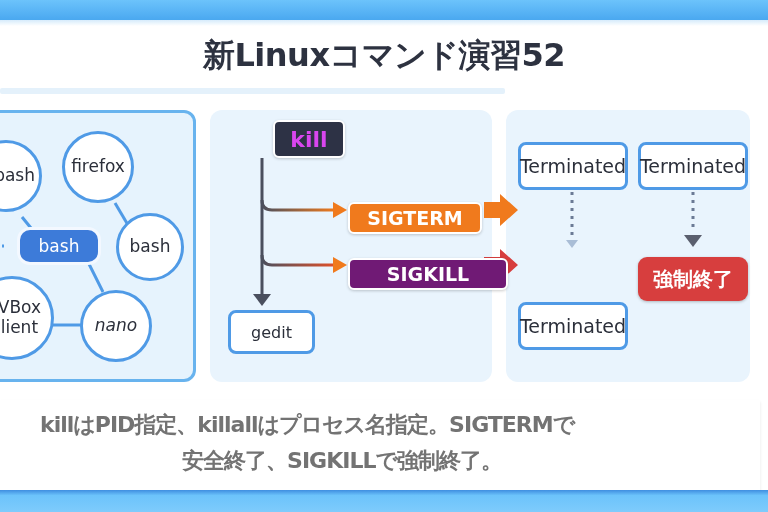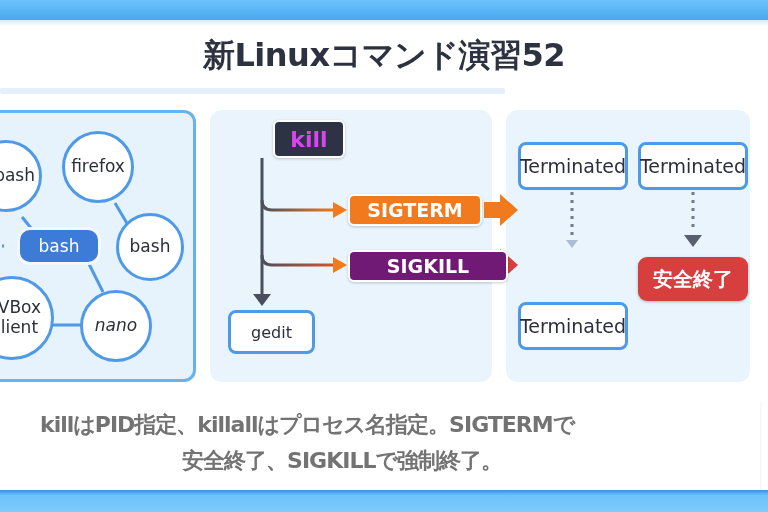--- a/index.html
+++ b/index.html
@@ -51,20 +51,21 @@
       display: flex; align-items: center; justify-content: center;
       font-weight: bold; font-size: 22px; border: 2px solid #fff;
       box-shadow: 0 1px 3px rgba(0,0,0,0.2);
       margin-left: 45px;
     }
     .sig-box {
       position: absolute; height: 32px; color: #fff; border-radius: 6px;
       display: flex; align-items: center; justify-content: center;
       font-weight: bold; font-size: 19px; border: 2px solid #fff;
       box-shadow: 0 1px 3px rgba(0,0,0,0.2);
+      margin-top: 8px;
     }
     .sigterm { left: 348px; top: 194px; width: 134px; background: #f07a1d; }
     .sigkill { left: 348px; top: 250px; width: 160px; background: #701a75; }
     .outline-box {
       position: absolute; background: #fff; border: 3px solid #4f9ae6; border-radius: 8px;
       display: flex; align-items: center; justify-content: center;
       font-size: 19px; color: #2b2f3a;
     }
     .red-box {
       position: absolute; left: 638px; top: 257px; width: 110px; height: 44px;
@@ -151,18 +152,18 @@
 <div class="pill-bash">bash</div>
 
 <div class="dark-box">kill</div>
 <div class="sig-box sigterm">SIGTERM</div>
 <div class="sig-box sigkill">SIGKILL</div>
 <div class="outline-box" style="left:228px;top:310px;width:87px;height:44px;font-size:16px;">gedit</div>
 
 <div class="outline-box" style="left:518px;top:142px;width:110px;height:48px;">Terminated</div>
 <div class="outline-box" style="left:638px;top:142px;width:110px;height:48px;">Terminated</div>
 <div class="outline-box" style="left:518px;top:302px;width:110px;height:48px;">Terminated</div>
-<div class="red-box">安全終了</div>
+<div class="red-box">強制終了</div>
 
 <div class="caption-box"></div>
 <div class="caption-line caption-1">killはPID指定、killallはプロセス名指定。SIGTERMで</div>
 <div class="caption-line caption-2">安全終了、SIGKILLで強制終了。</div>
 <div class="bottom-bar"></div>
 
 </body></html>

